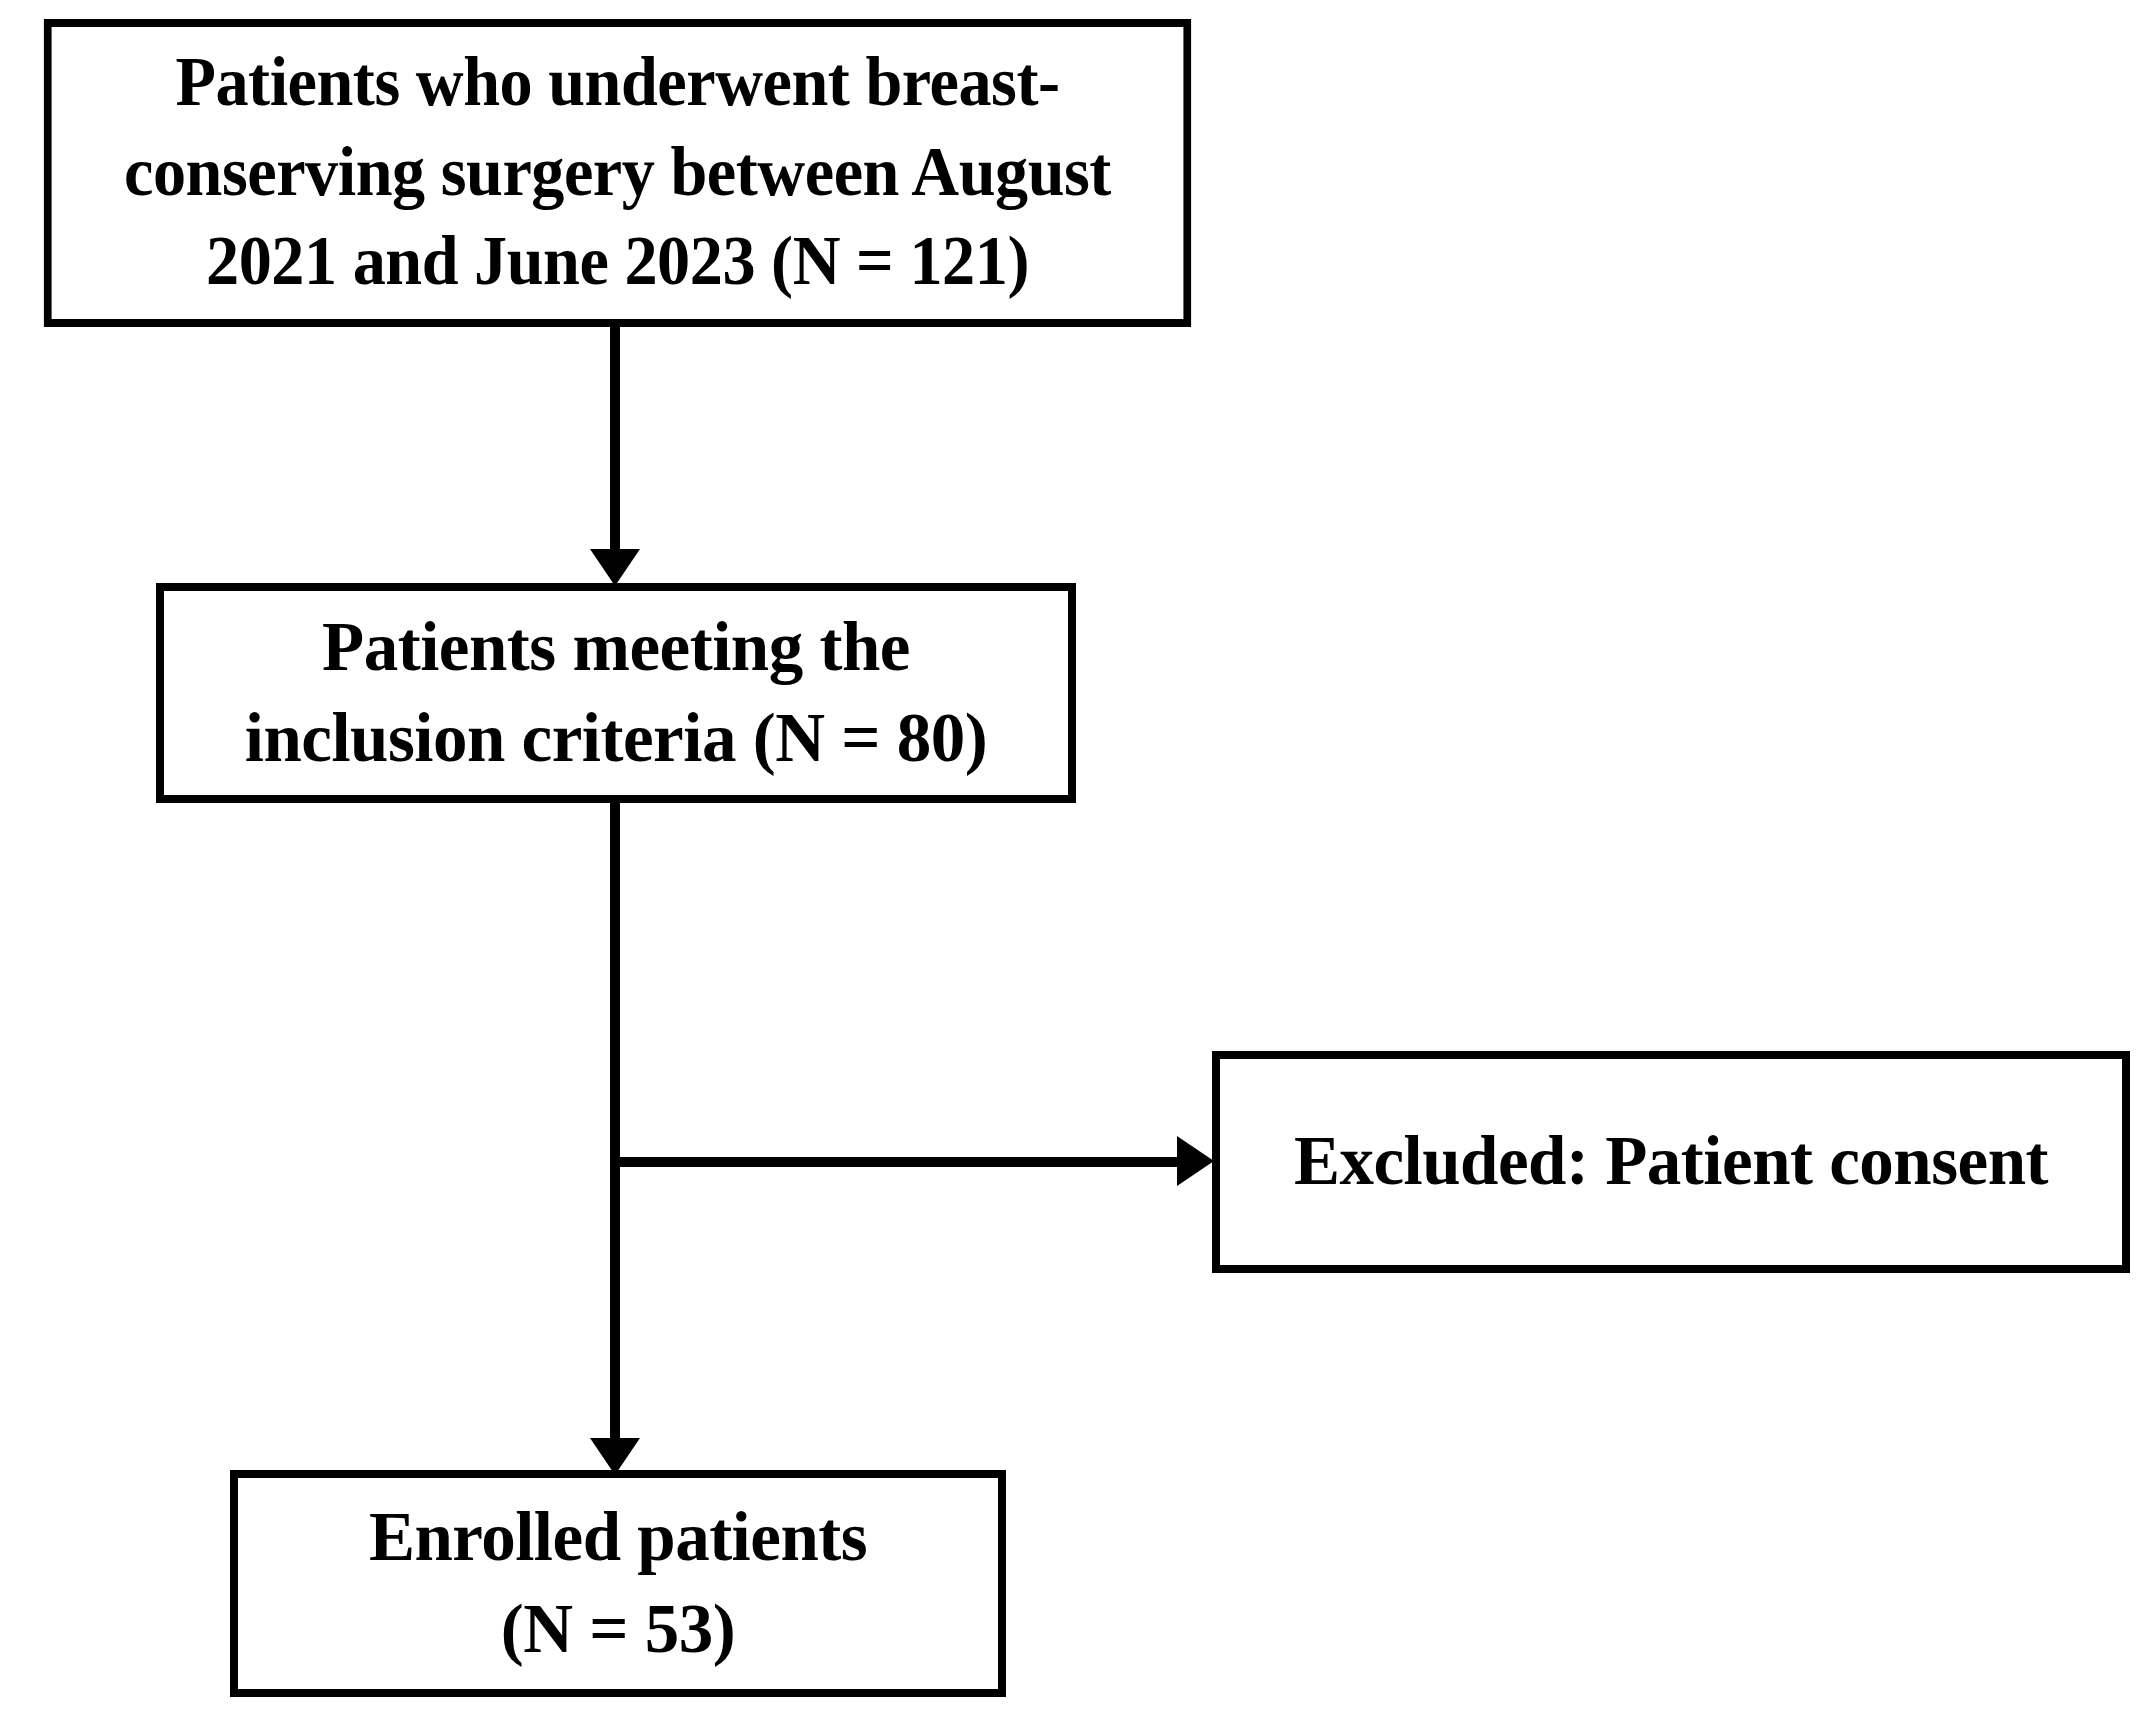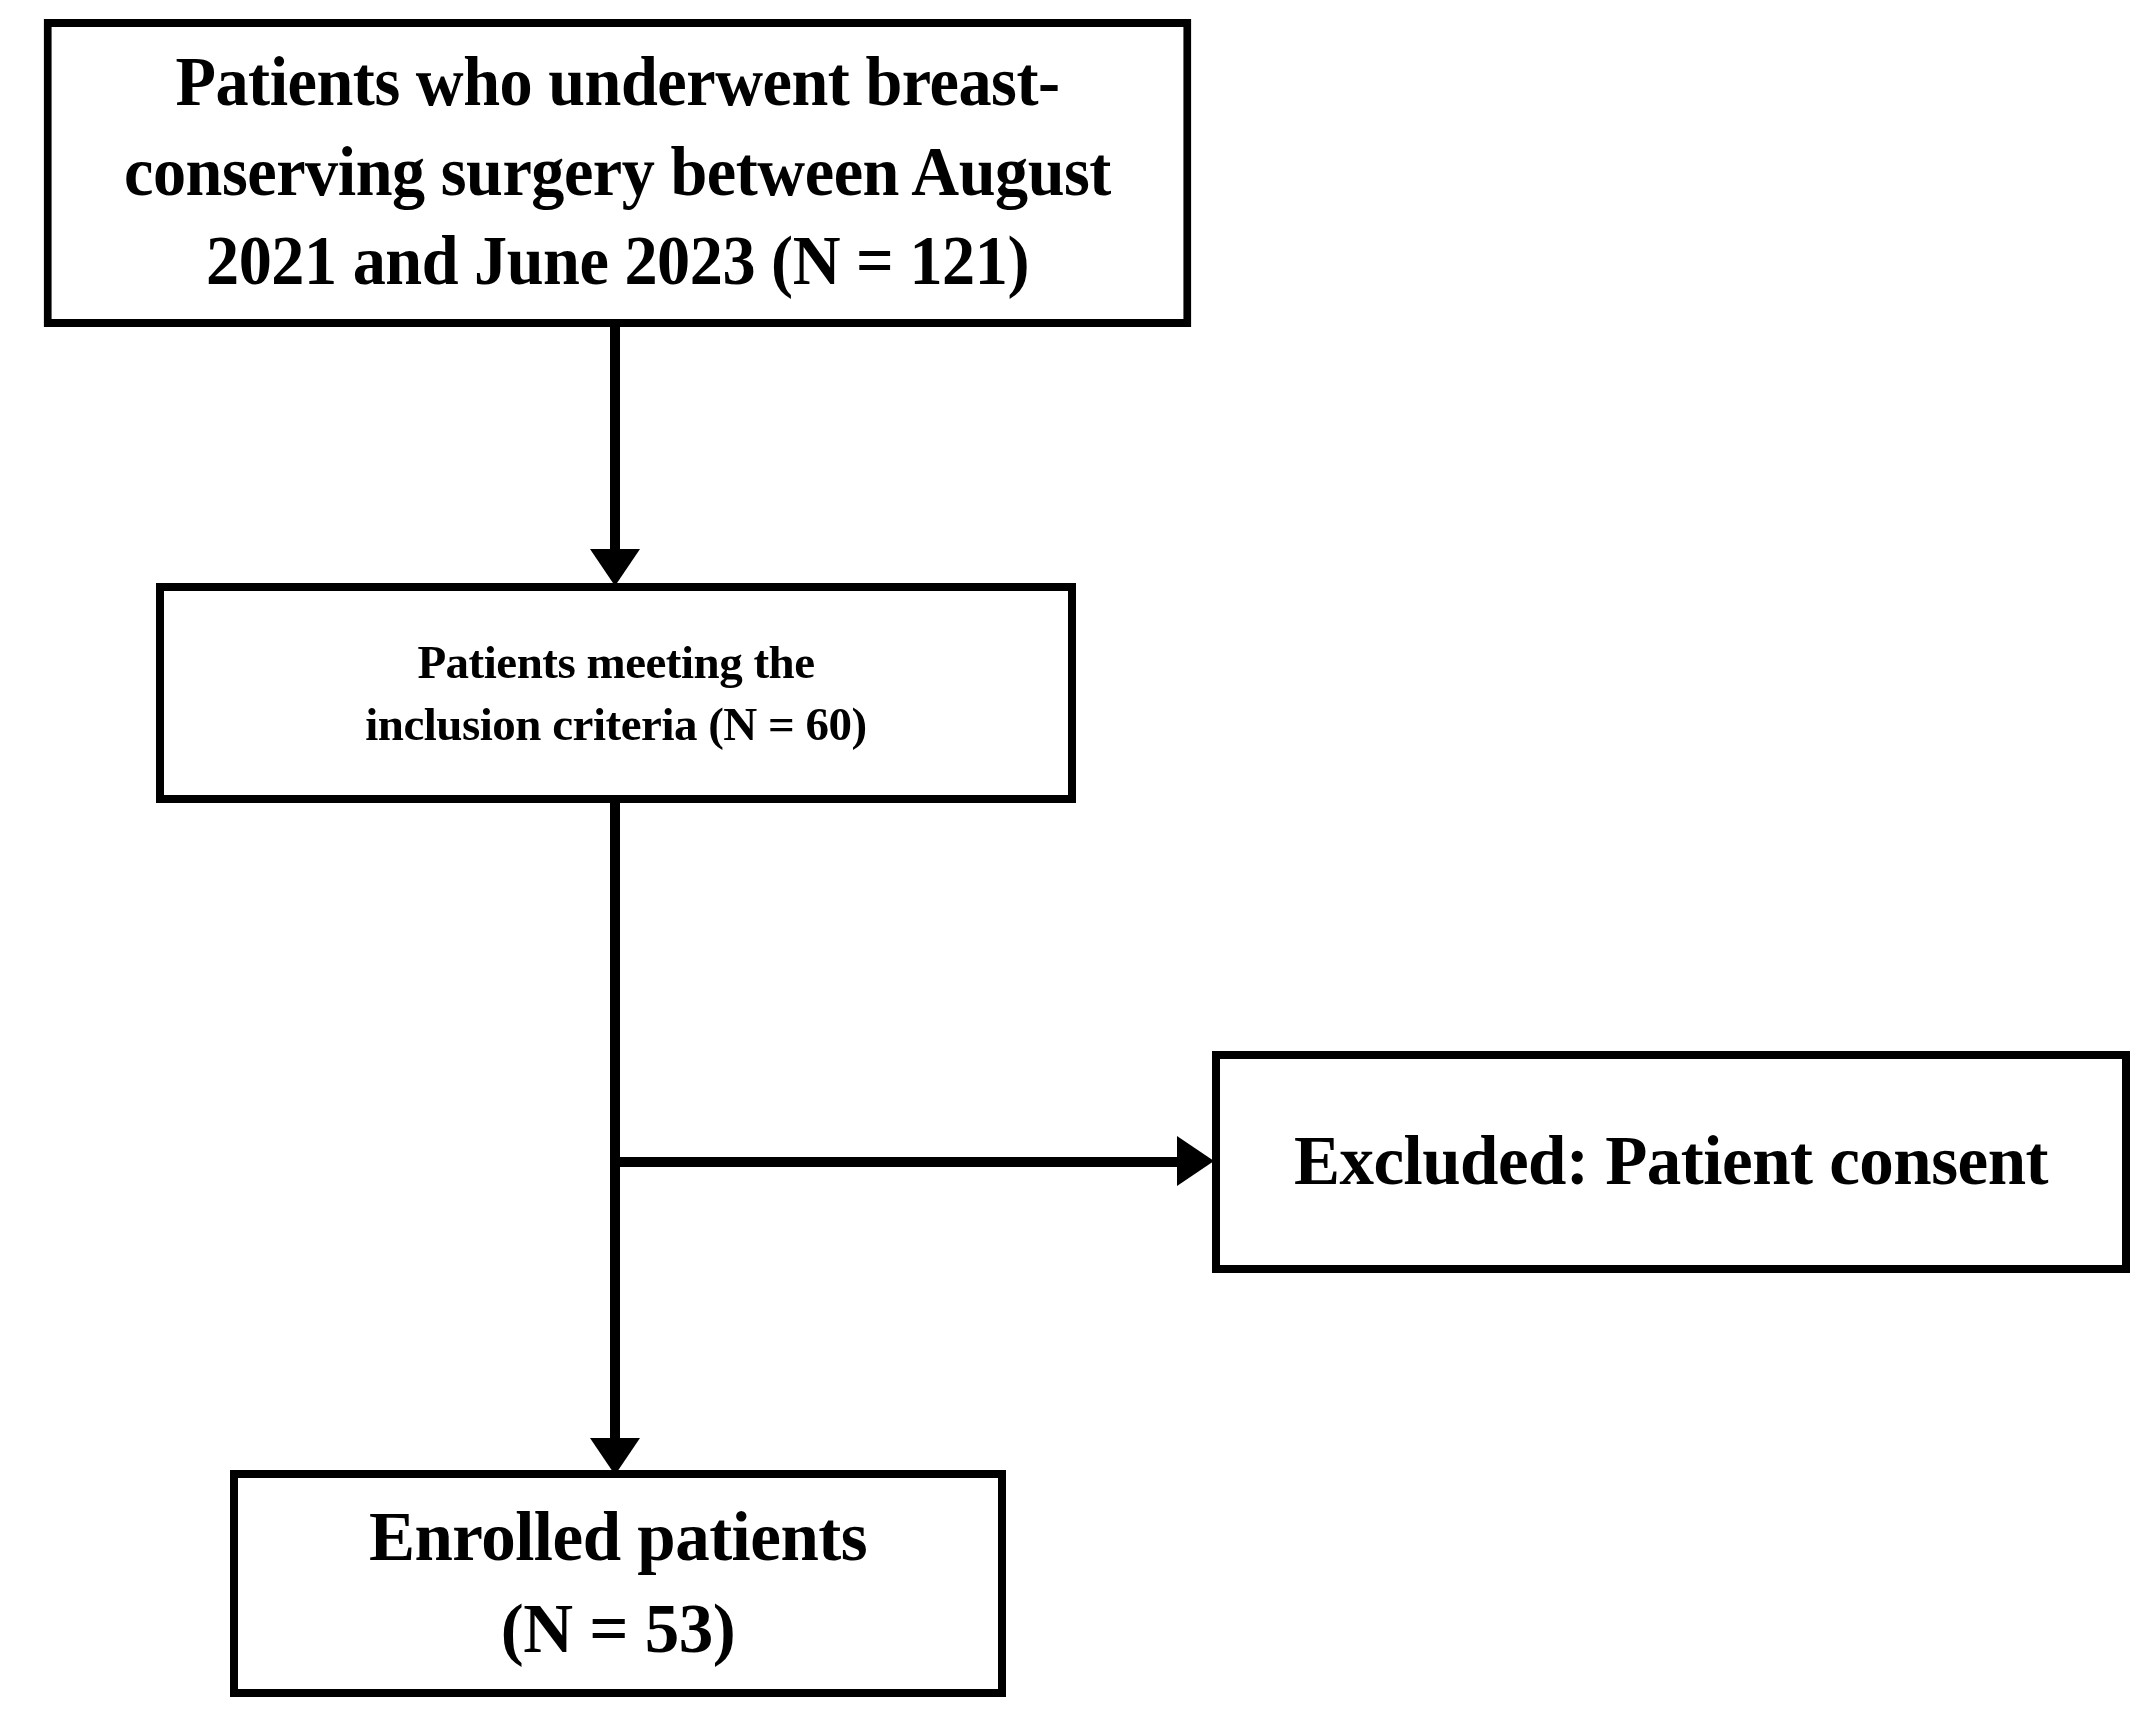--- a/index.html
+++ b/index.html
@@ -44,21 +44,21 @@
     left: 20.4px;  top: 18.6px;
     width: 1195px; height: 308px;
     font-size: 69px;
     line-height: 1.30;
     transform: scaleX(0.96);
     transform-origin: center center;
   }
   #node-eligible {
     left: 156px; top: 583px;
     width: 920px; height: 220px;
-    font-size: 47px;
+    font-size: 69px;
     line-height: 1.32;
   }
   #node-excluded {
     left: 1212px; top: 1051px;
     width: 918px; height: 222px;
     font-size: 69px;
     line-height: 1.32;
   }
   #node-enrolled {
     left: 230px; top: 1470px;
@@ -123,21 +123,21 @@
   <div class="arrow-right" id="arrowhead-excluded"></div>
 
   <div class="node" id="node-source">
     <span class="line">Patients who underwent breast-</span>
     <span class="line">conserving surgery between August</span>
     <span class="line">2021 and June 2023 (N = 121)</span>
   </div>
 
   <div class="node" id="node-eligible">
     <span class="line">Patients meeting the</span>
-    <span class="line">inclusion criteria (N = 60)</span>
+    <span class="line">inclusion criteria (N = 80)</span>
   </div>
 
   <div class="node" id="node-excluded">
     <span class="line">Excluded: Patient consent</span>
   </div>
 
   <div class="node" id="node-enrolled">
     <span class="line">Enrolled patients</span>
     <span class="line">(N = 53)</span>
   </div>

